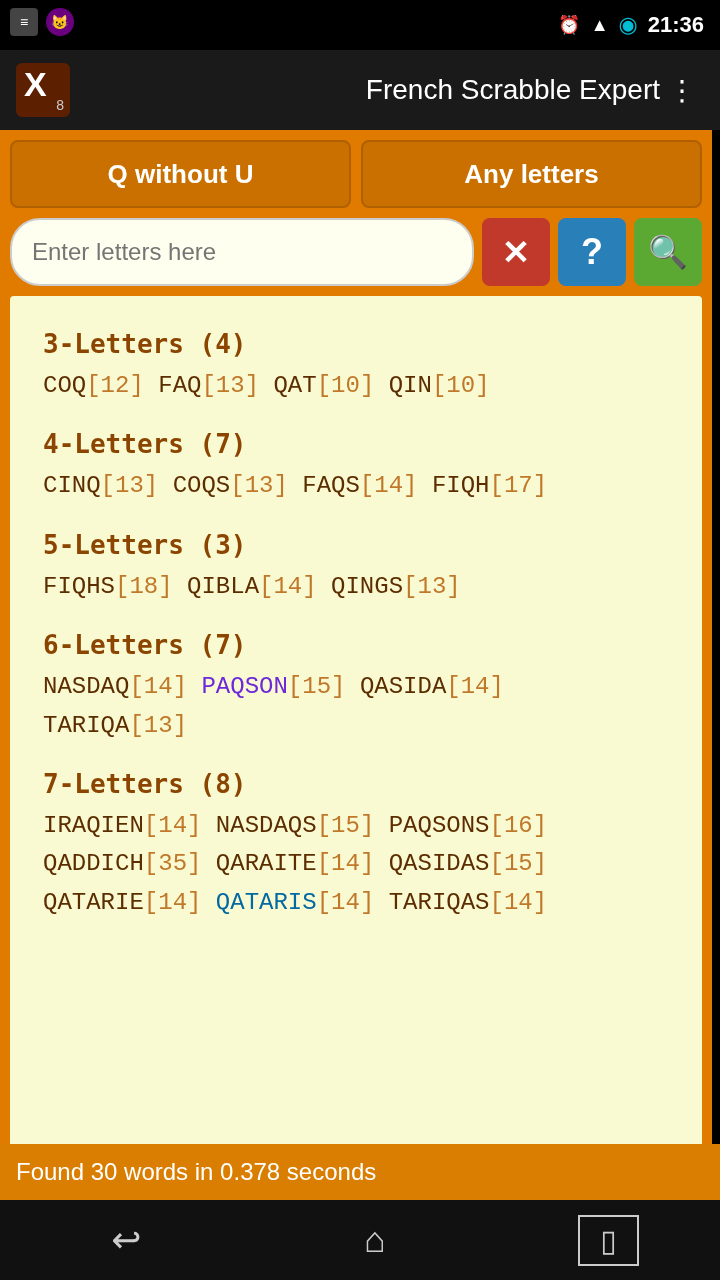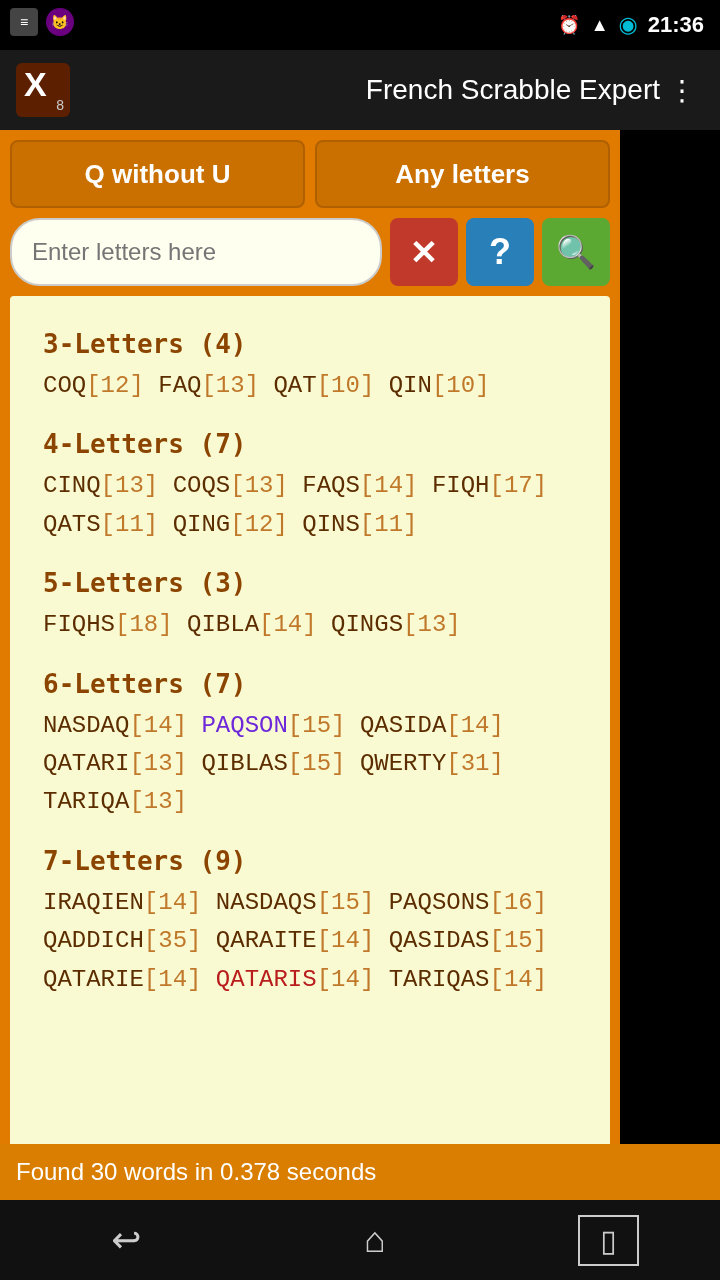--- a/index.html
+++ b/index.html
@@ -97,21 +97,21 @@
     }
     #menu-dots {
       color: #fff;
       font-size: 28px;
       cursor: pointer;
       padding: 8px;
     }
 
     
     #main {
-      width: 620px;
+      width: 712px;
       background: #e07b00;
       padding: 10px;
       display: flex;
       flex-direction: column;
       gap: 10px;
     }
 
     
     #top-buttons {
       display: flex;
@@ -271,37 +271,35 @@
 
   <div id="results">
 
   <div class="word-group">
         <div class="group-header">3-Letters (4)</div>
         <div class="word-line"><span style="color: rgb(92, 45, 0);">COQ</span><span class="word-score">[12]</span>  <span style="color: rgb(92, 45, 0);">FAQ</span><span class="word-score">[13]</span>  <span style="color: rgb(92, 45, 0);">QAT</span><span class="word-score">[10]</span>  <span style="color: rgb(92, 45, 0);">QIN</span><span class="word-score">[10]</span></div>
       </div>
       <div class="word-group">
         <div class="group-header">4-Letters (7)</div>
         <div class="word-line"><span style="color: rgb(92, 45, 0);">CINQ</span><span class="word-score">[13]</span>  <span style="color: rgb(92, 45, 0);">COQS</span><span class="word-score">[13]</span>  <span style="color: rgb(92, 45, 0);">FAQS</span><span class="word-score">[14]</span>  <span style="color: rgb(92, 45, 0);">FIQH</span><span class="word-score">[17]</span></div>
-        <div class="word-line"><span style="color: rgb(92, 45, 0);">QATS</span><span class="word-score">[11]</span>  <span style="color: rgb(92, 45, 0);">QING</span><span class="word-score">[12]</span>  <span style="color: rgb(92, 45, 0);">QINS</span><span class="word-score">[11]</span></div>
       </div>
       <div class="word-group">
         <div class="group-header">5-Letters (3)</div>
         <div class="word-line"><span style="color: rgb(92, 45, 0);">FIQHS</span><span class="word-score">[18]</span>  <span style="color: rgb(92, 45, 0);">QIBLA</span><span class="word-score">[14]</span>  <span style="color: rgb(92, 45, 0);">QINGS</span><span class="word-score">[13]</span></div>
       </div>
       <div class="word-group">
         <div class="group-header">6-Letters (7)</div>
         <div class="word-line"><span style="color: rgb(92, 45, 0);">NASDAQ</span><span class="word-score">[14]</span>  <span style="color: #6d28d9;">PAQSON</span><span class="word-score">[15]</span>  <span style="color: rgb(92, 45, 0);">QASIDA</span><span class="word-score">[14]</span></div>
-        <div class="word-line"><span style="color: rgb(92, 45, 0);">QATARI</span><span class="word-score">[13]</span>  <span style="color: rgb(92, 45, 0);">QIBLAS</span><span class="word-score">[15]</span>  <span style="color: rgb(92, 45, 0);">QWERTY</span><span class="word-score">[31]</span></div>
         <div class="word-line"><span style="color: rgb(92, 45, 0);">TARIQA</span><span class="word-score">[13]</span></div>
       </div>
       <div class="word-group">
-        <div class="group-header">7-Letters (9)</div>
+        <div class="group-header">7-Letters (8)</div>
         <div class="word-line"><span style="color: rgb(92, 45, 0);">IRAQIEN</span><span class="word-score">[14]</span>  <span style="color: rgb(92, 45, 0);">NASDAQS</span><span class="word-score">[15]</span>  <span style="color: rgb(92, 45, 0);">PAQSONS</span><span class="word-score">[16]</span></div>
         <div class="word-line"><span style="color: rgb(92, 45, 0);">QADDICH</span><span class="word-score">[35]</span>  <span style="color: rgb(92, 45, 0);">QARAITE</span><span class="word-score">[14]</span>  <span style="color: rgb(92, 45, 0);">QASIDAS</span><span class="word-score">[15]</span></div>
-        <div class="word-line"><span style="color: rgb(92, 45, 0);">QATARIE</span><span class="word-score">[14]</span>  <span style="color: #b91c1c;">QATARIS</span><span class="word-score">[14]</span>  <span style="color: rgb(92, 45, 0);">TARIQAS</span><span class="word-score">[14]</span></div>
+        <div class="word-line"><span style="color: rgb(92, 45, 0);">QATARIE</span><span class="word-score">[14]</span>  <span style="color: #0369a1;">QATARIS</span><span class="word-score">[14]</span>  <span style="color: rgb(92, 45, 0);">TARIQAS</span><span class="word-score">[14]</span></div>
       </div>
     </div>
 </div>
 
 <div id="bottom-status">
   <span id="bottom-status-text">Found 30 words in 0.378 seconds</span>
 </div>
 
 <div id="nav-bar">
   <span class="nav-btn" style="font-size:36px;">↩</span>

